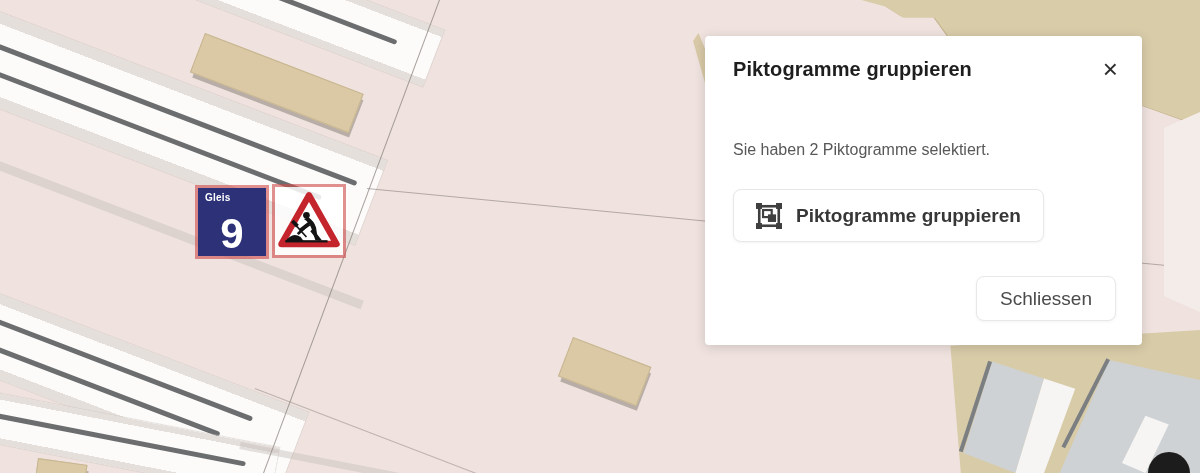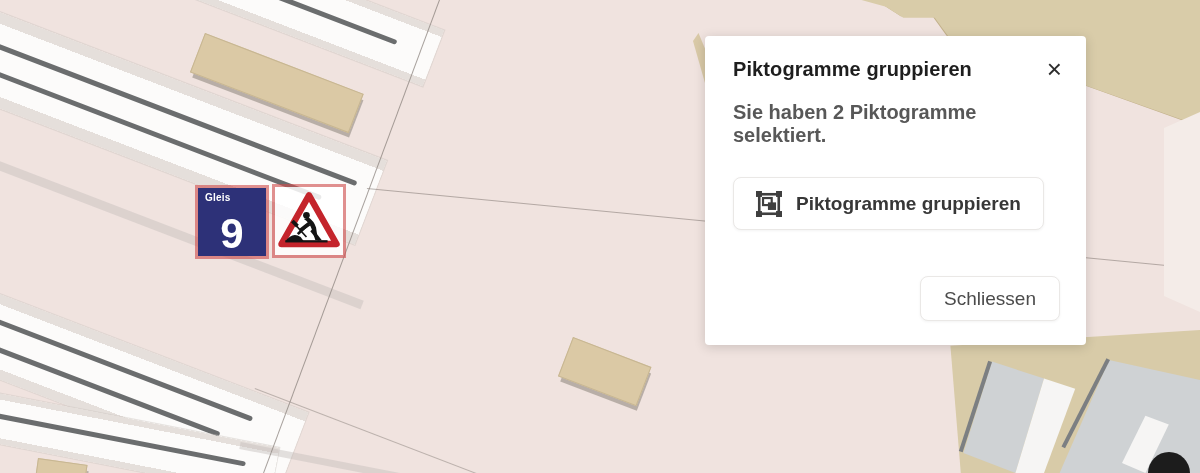--- a/index.html
+++ b/index.html
@@ -26,28 +26,28 @@
   .selbox{position:absolute;width:74px;height:74px;border:3px solid rgba(206,77,77,.62);
           box-sizing:border-box;z-index:6;cursor:pointer;}
   .gleis-inner{position:absolute;inset:0;background:#2d3178;border-radius:0;}
   .gleis-small{position:absolute;left:7px;top:4px;color:#fff;font-size:10px;font-weight:bold;letter-spacing:.2px;}
   .gleis-num{position:absolute;left:0;right:0;bottom:1px;text-align:center;color:#fff;
              font-size:42px;font-weight:bold;line-height:1;}
   .constr-inner{position:absolute;inset:0;background:rgba(255,255,255,.85);}
   .constr-inner svg{position:absolute;inset:2px;}
 
   
-  .dialog{position:absolute;left:705px;top:36px;width:381px;height:309px;background:#fff;
+  .dialog{position:absolute;left:705px;top:36px;width:437px;height:309px;background:#fff;
           border-radius:4px;box-shadow:0 2px 12px rgba(0,0,0,.16);z-index:10;box-sizing:border-box;
           padding:22px 28px;}
   .dlg-title{font-size:20px;font-weight:bold;color:#1e1e1e;letter-spacing:.1px;}
   .dlg-close{position:absolute;top:16px;right:20px;font-size:26px;font-weight:300;color:#2d2d2d;
              line-height:1;cursor:pointer;padding:4px;background:none;border:none;
              font-family:"Liberation Sans",sans-serif;}
-  .dlg-msg{margin-top:20px;font-size:20px;color:#585858;font-weight:bold;}
+  .dlg-msg{margin-top:60px;font-size:16px;color:#585858;}
   .btn{display:inline-flex;align-items:center;background:#fff;border:1px solid #eae8e6;
        border-radius:8px;box-shadow:0 1px 3px rgba(0,0,0,.05);cursor:pointer;
        font-family:"Liberation Sans",sans-serif;}
   .group-btn{margin-top:30px;height:53px;padding:0 22px;gap:14px;}
   .group-btn span{font-size:19px;font-weight:bold;color:#373737;}
   .schliessen-btn{position:absolute;right:26px;bottom:24px;height:45px;padding:4px 23px;
                   font-size:19px;color:#4b4b4b;}
 </style>
 </head>
 <body>

